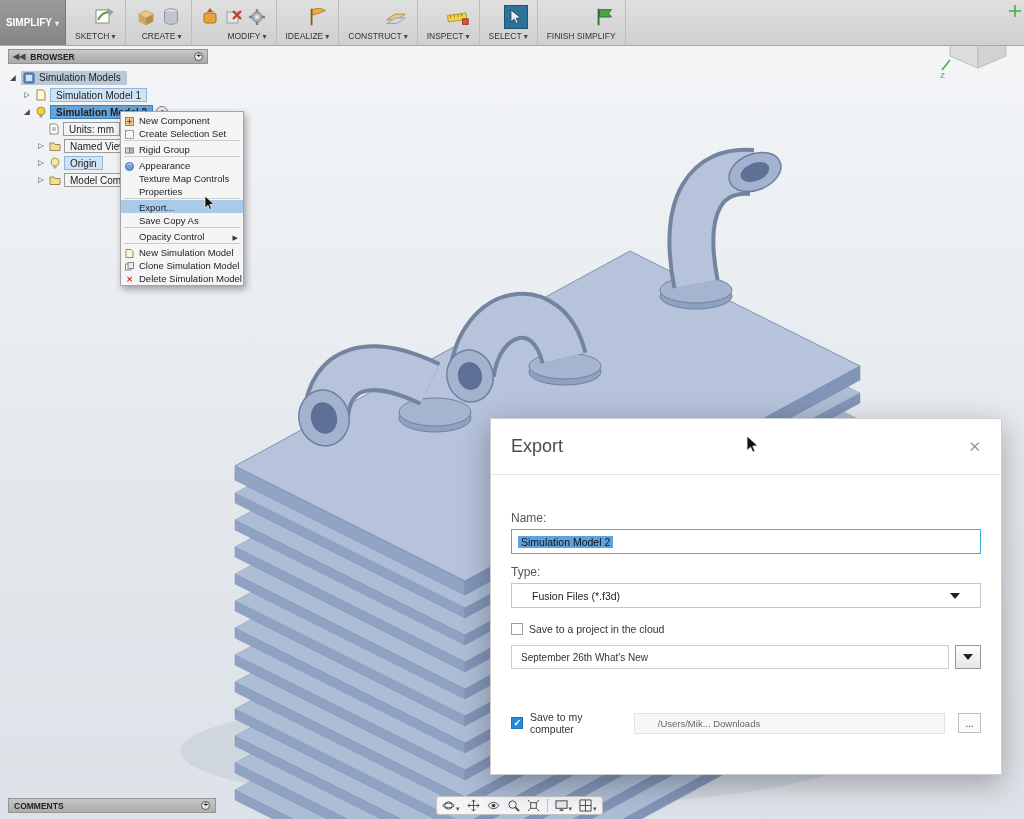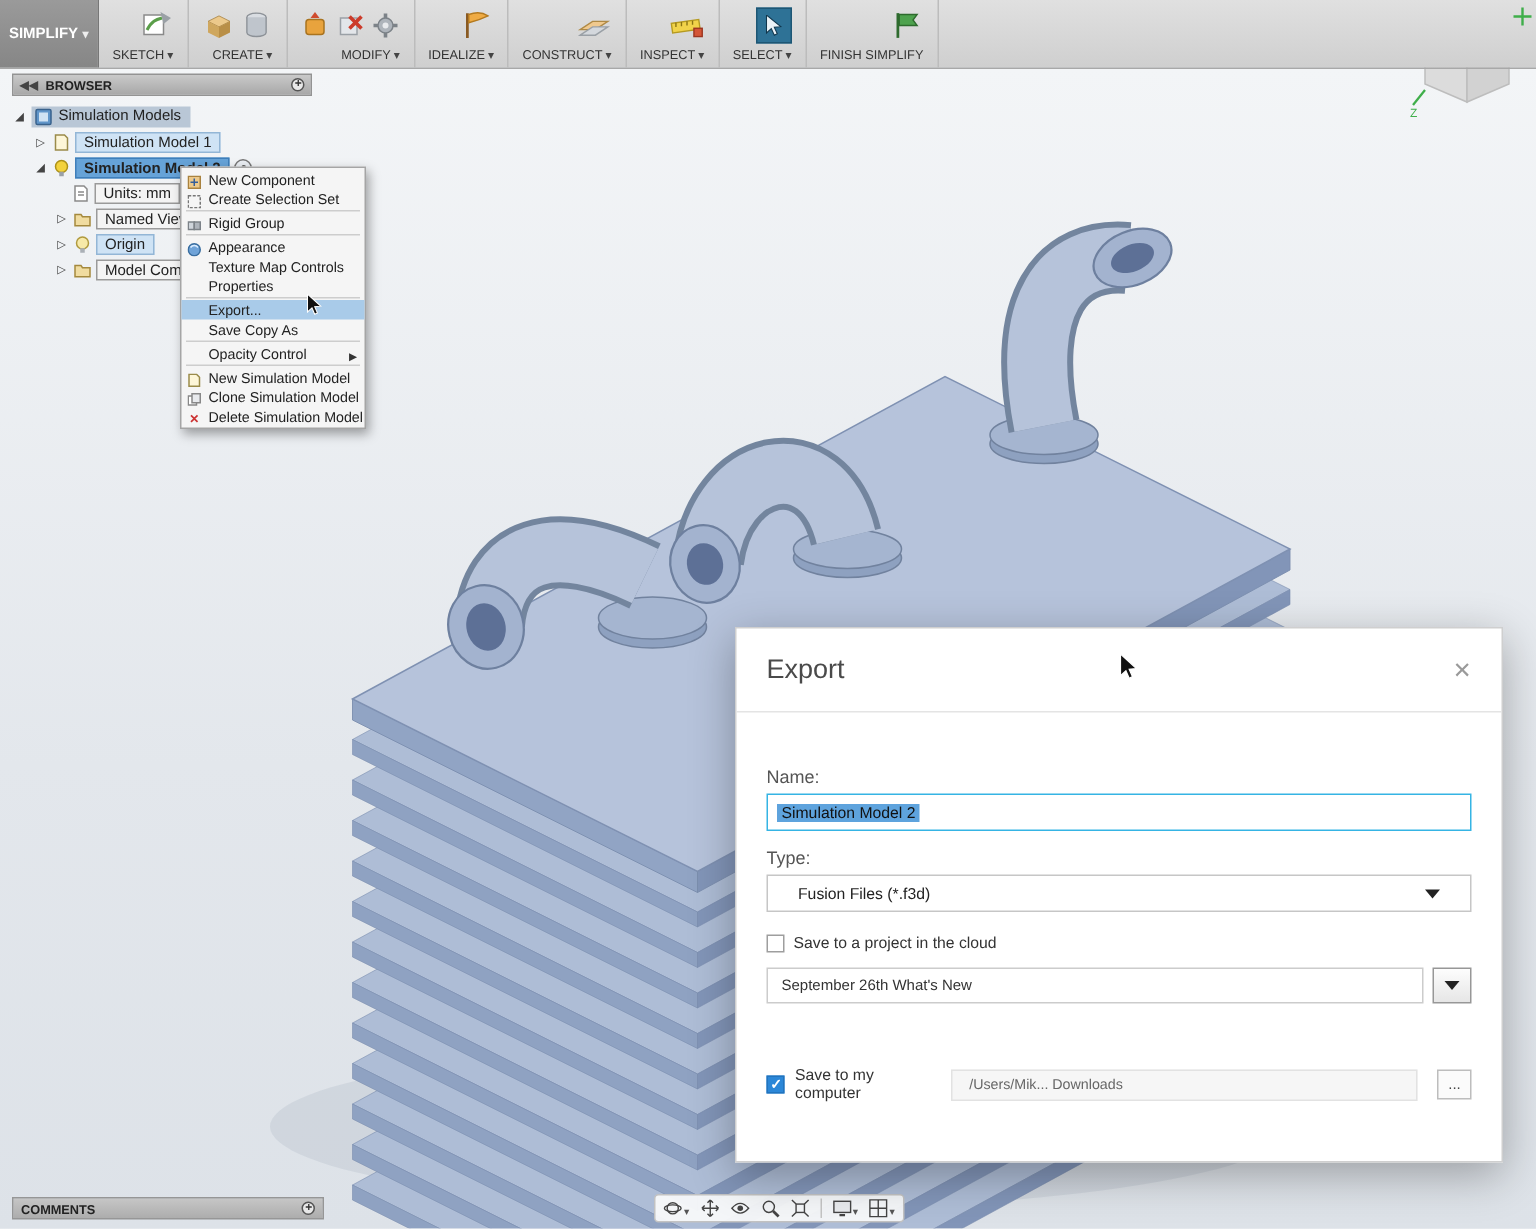--- a/index.html
+++ b/index.html
@@ -94,21 +94,21 @@
   .project-row { margin-top:10px; display:flex; gap:6px; align-items:center; }
   .project-field { width:438px; height:24px; border:1px solid #cccccc; font-size:10px;
     display:flex; align-items:center; padding:0 9px; color:#333; }
   .dd-btn { width:26px; height:24px; border:1px solid #979797;
     background:linear-gradient(#fdfdfd,#e6e6e6); display:flex; align-items:center;
     justify-content:center; }
   .dd-btn .dd-tri { margin:0; }
   .computer-row { margin-top:42px; display:flex; align-items:center; gap:7px;
     font-size:10.5px; color:#333; }
   .path-field { width:330px; height:21px; background:#f6f6f6; border:1px solid #e2e2e2;
-    color:#666; font-size:9.5px; display:flex; align-items:center; padding:0 11px;
+    color:#666; font-size:9.5px; display:flex; align-items:center; padding:0 23px;
     margin-left:4px; }
   .browse-btn { width:24px; height:20px; border:1px solid #bdbdbd; background:#fbfbfb;
     font-size:10px; display:flex; align-items:center; justify-content:center;
     color:#444; margin-left:6px; }
   .dlg-footer { position:absolute; right:16px; bottom:14px; display:flex; gap:12px; }
   .btn { height:26px; padding:0 17px; font-size:11px; display:flex; align-items:center;
     border:1px solid #c3c3c3; background:#fff; color:#444; border-radius:2px; }
   .btn.primary { background:#0a9ee0; border-color:#0a9ee0; color:#fff; }
 
   

